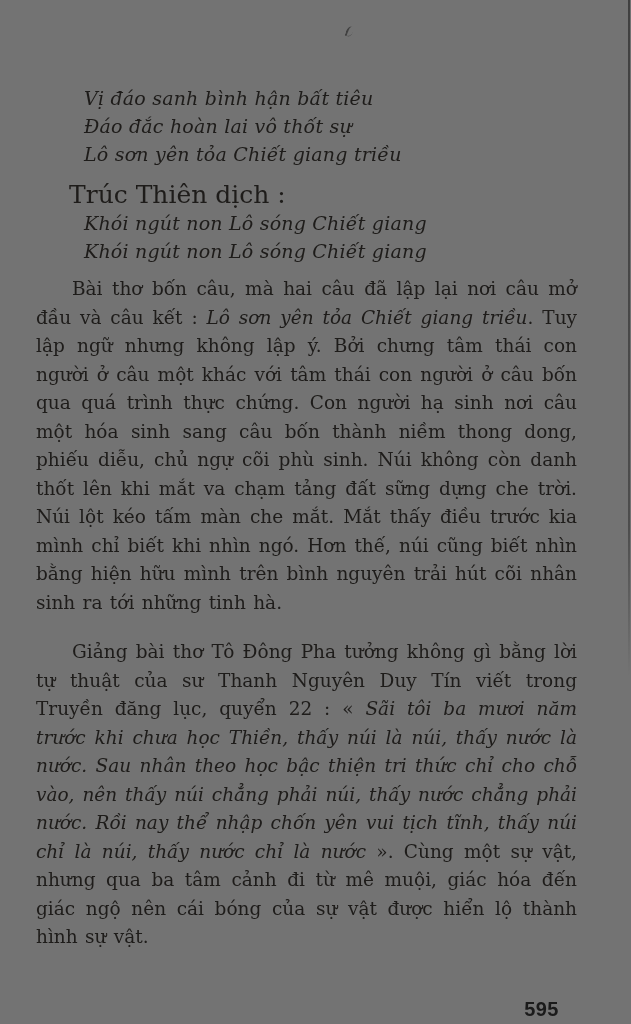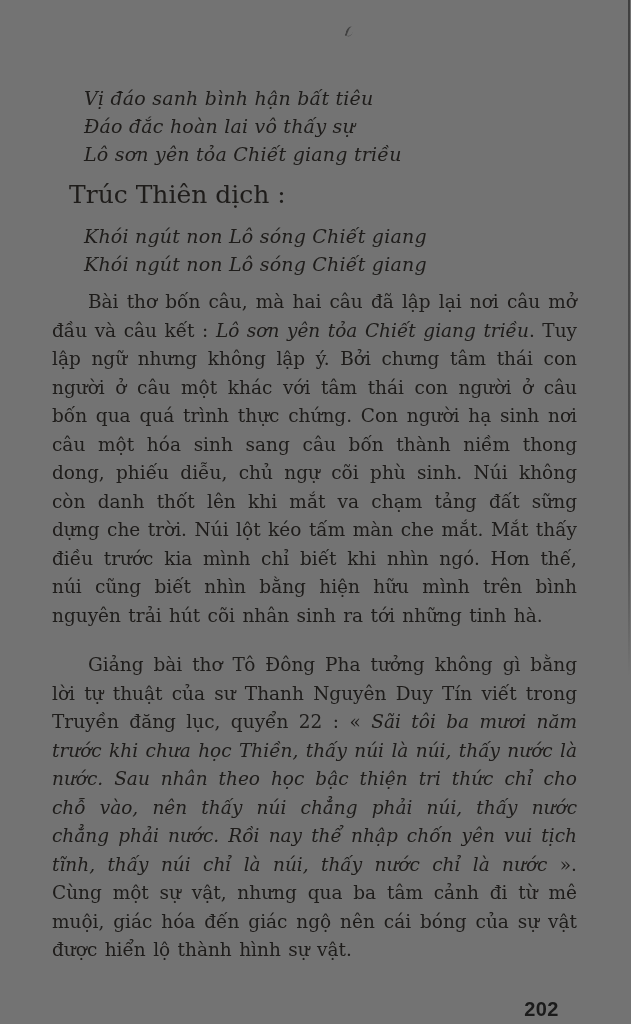--- a/index.html
+++ b/index.html
@@ -57,24 +57,23 @@
     line-height: 28px;
     white-space: nowrap;
     letter-spacing: .2px;
   }
   .translator {
     margin: 12px 0 0 33px;
     font-size: 25px;
     line-height: 29px;
   }
   .poem-2 {
-    margin-top: 13px;
   }
   .para {
-    margin: 10px 0 0 16px;
+    margin: 10px 0 0 0;
     font-size: 18.5px;
     line-height: 28.5px;
     text-align: justify;
     text-indent: 36px;
     word-spacing: 1.5px;
   }
   .para-2 {
     margin-top: 21px;
   }
   .it {
@@ -96,32 +95,32 @@
 
 <div class="page">
 
   <span class="speck"></span>
   <div class="scan-edge"></div>
 
   <main class="content">
 
     <div class="poem poem-1">
       <p class="poem-line">Vị đáo sanh bình hận bất tiêu</p>
-      <p class="poem-line">Đáo đắc hoàn lai vô thấy sự</p>
+      <p class="poem-line">Đáo đắc hoàn lai vô thốt sự</p>
       <p class="poem-line">Lô sơn yên tỏa Chiết giang triều</p>
     </div>
 
     <p class="translator">Trúc Thiên dịch :</p>
 
     <div class="poem poem-2">
       <p class="poem-line">Khói ngút non Lô sóng Chiết giang</p>
       <p class="poem-line">Khói ngút non Lô sóng Chiết giang</p>
     </div>
 
     <p class="para para-1"><span>Bài thơ bốn câu, mà hai câu đã lập lại nơi câu mở đầu và câu kết : </span><span class="it">Lô sơn yên tỏa Chiết giang triều</span><span>. Tuy lập ngữ nhưng không lập ý. Bởi chưng tâm thái con người ở câu một khác với tâm thái con người ở câu bốn qua quá trình thực chứng. Con người hạ sinh nơi câu một hóa sinh sang câu bốn thành niềm thong dong, phiếu diễu, chủ ngự cõi phù sinh. Núi không còn danh thốt lên khi mắt va chạm tảng đất sững dựng che trời. Núi lột kéo tấm màn che mắt. Mắt thấy điều trước kia mình chỉ biết khi nhìn ngó. Hơn thế, núi cũng biết nhìn bằng hiện hữu mình trên bình nguyên trải hút cõi nhân sinh ra tới những tinh hà.</span></p>
 
     <p class="para para-2"><span>Giảng bài thơ Tô Đông Pha tưởng không gì bằng lời tự thuật của sư Thanh Nguyên Duy Tín viết trong Truyền đăng lục, quyển 22 : « </span><span class="it">Sãi tôi ba mươi năm trước khi chưa học Thiền, thấy núi là núi, thấy nước là nước. Sau nhân theo học bậc thiện tri thức chỉ cho chỗ vào, nên thấy núi chẳng phải núi, thấy nước chẳng phải nước. Rồi nay thể nhập chốn yên vui tịch tĩnh, thấy núi chỉ là núi, thấy nước chỉ là nước</span><span> ». Cùng một sự vật, nhưng qua ba tâm cảnh đi từ mê muội, giác hóa đến giác ngộ nên cái bóng của sự vật được hiển lộ thành hình sự vật.</span></p>
 
   </main>
 
-  <div class="folio">202</div>
+  <div class="folio">595</div>
 
 </div>
 
 </body></html>

